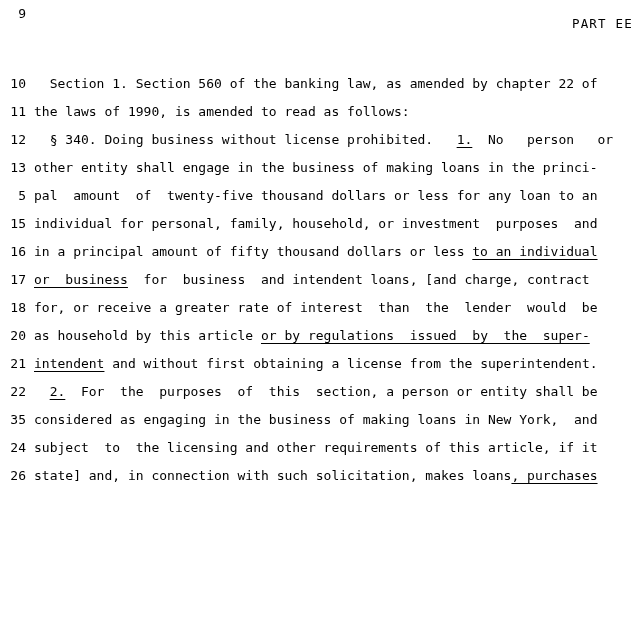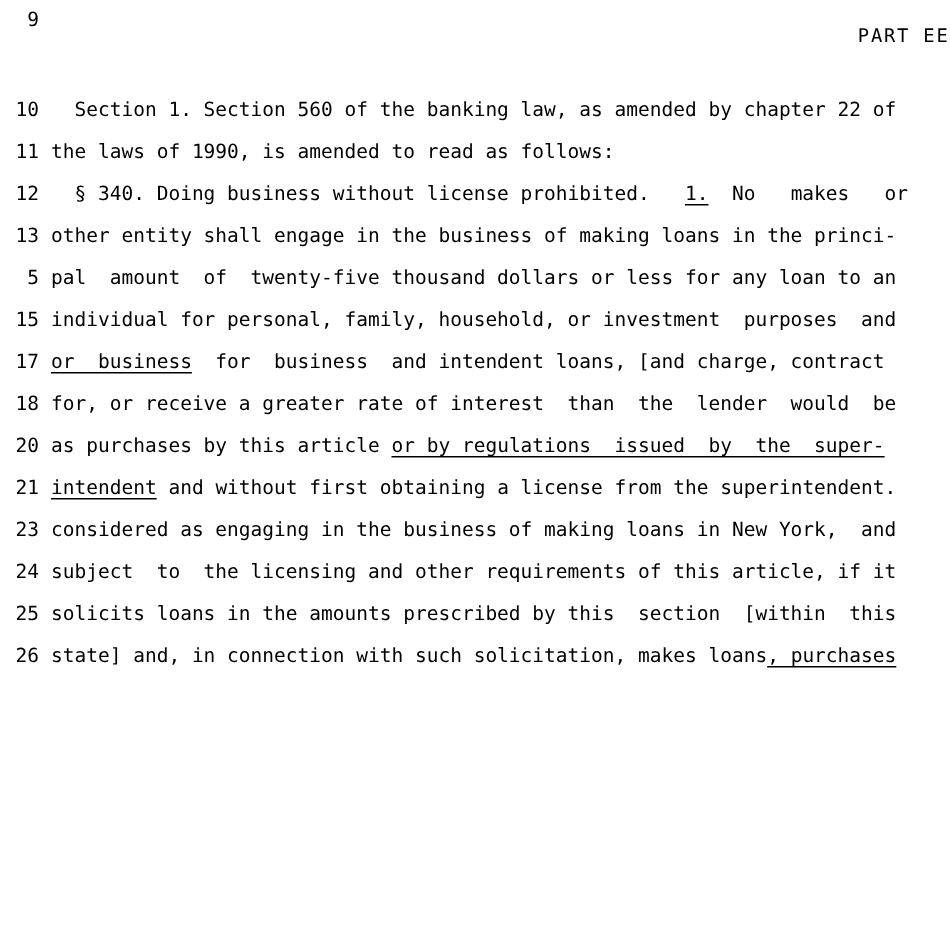--- a/index.html
+++ b/index.html
@@ -47,21 +47,21 @@
     font-size: 12.5px;
     letter-spacing: 1.2px;
     font-weight: 400;
     margin-top: 10px;
   }
 
   
   .body-lines {
     position: absolute;
     left: 0;
-    top: 60px;
+    top: 70px;
     width: 557px;
   }
 
   .line {
     position: relative;
     height: 28px;
     line-height: 28px;
     white-space: pre;
   }
 
@@ -97,27 +97,28 @@
 <div id="page">
 
   <div class="header-row">
     <span class="page-number">9</span>
     <span class="part-title">PART EE</span>
   </div>
 
   <div class="body-lines">
       <div class="line"><span class="line-no">10</span><span class="line-text"><span>  Section 1. Section 560 of the banking law, as amended by chapter 22 of</span></span></div>
       <div class="line"><span class="line-no">11</span><span class="line-text"><span>the laws of 1990, is amended to read as follows:</span></span></div>
-      <div class="line"><span class="line-no">12</span><span class="line-text"><span>  § 340. Doing business without license prohibited.   </span><span class="ins">1.</span><span>  No   makes   or</span></span></div>
+      <div class="line"><span class="line-no">12</span><span class="line-text"><span>  § 340. Doing business without license prohibited.   </span><span class="ins">1.</span><span>  No   person   or</span></span></div>
       <div class="line"><span class="line-no">13</span><span class="line-text"><span>other entity shall engage in the business of making loans in the princi-</span></span></div>
       <div class="line"><span class="line-no">5</span><span class="line-text"><span>pal  amount  of  twenty-five thousand dollars or less for any loan to an</span></span></div>
       <div class="line"><span class="line-no">15</span><span class="line-text"><span>individual for personal, family, household, or investment  purposes  and</span></span></div>
+      <div class="line"><span class="line-no">16</span><span class="line-text"><span>in a principal amount of fifty thousand dollars or less </span><span class="ins">to an individual</span></span></div>
       <div class="line"><span class="line-no">17</span><span class="line-text"><span class="ins">or  business</span><span>  for  business  and intendent loans, [and charge, contract</span></span></div>
       <div class="line"><span class="line-no">18</span><span class="line-text"><span>for, or receive a greater rate of interest  than  the  lender  would  be</span></span></div>
-      <div class="line"><span class="line-no">20</span><span class="line-text"><span>as purchases by this article </span><span class="ins">or by regulations  issued  by  the  super-</span></span></div>
+      <div class="line"><span class="line-no">20</span><span class="line-text"><span>as household by this article </span><span class="ins">or by regulations  issued  by  the  super-</span></span></div>
       <div class="line"><span class="line-no">21</span><span class="line-text"><span class="ins">intendent</span><span> and without first obtaining a license from the superintendent.</span></span></div>
-      <div class="line"><span class="line-no">23</span><span class="line-text"><span>considered as engaging in the business of making loans in New York,  and</span></span></div>
+      <div class="line"><span class="line-no">22</span><span class="line-text"><span>  </span><span class="ins">2.</span><span>  For  the  purposes  of  this  section, a person or entity shall be</span></span></div>
+      <div class="line"><span class="line-no">35</span><span class="line-text"><span>considered as engaging in the business of making loans in New York,  and</span></span></div>
       <div class="line"><span class="line-no">24</span><span class="line-text"><span>subject  to  the licensing and other requirements of this article, if it</span></span></div>
-      <div class="line"><span class="line-no">25</span><span class="line-text"><span>solicits loans in the amounts prescribed by this  section  [within  this</span></span></div>
       <div class="line"><span class="line-no">26</span><span class="line-text"><span>state] and, in connection with such solicitation, makes loans</span><span class="ins">, purchases</span></span></div>
     </div>
 
 </div>
 
 </body></html>

